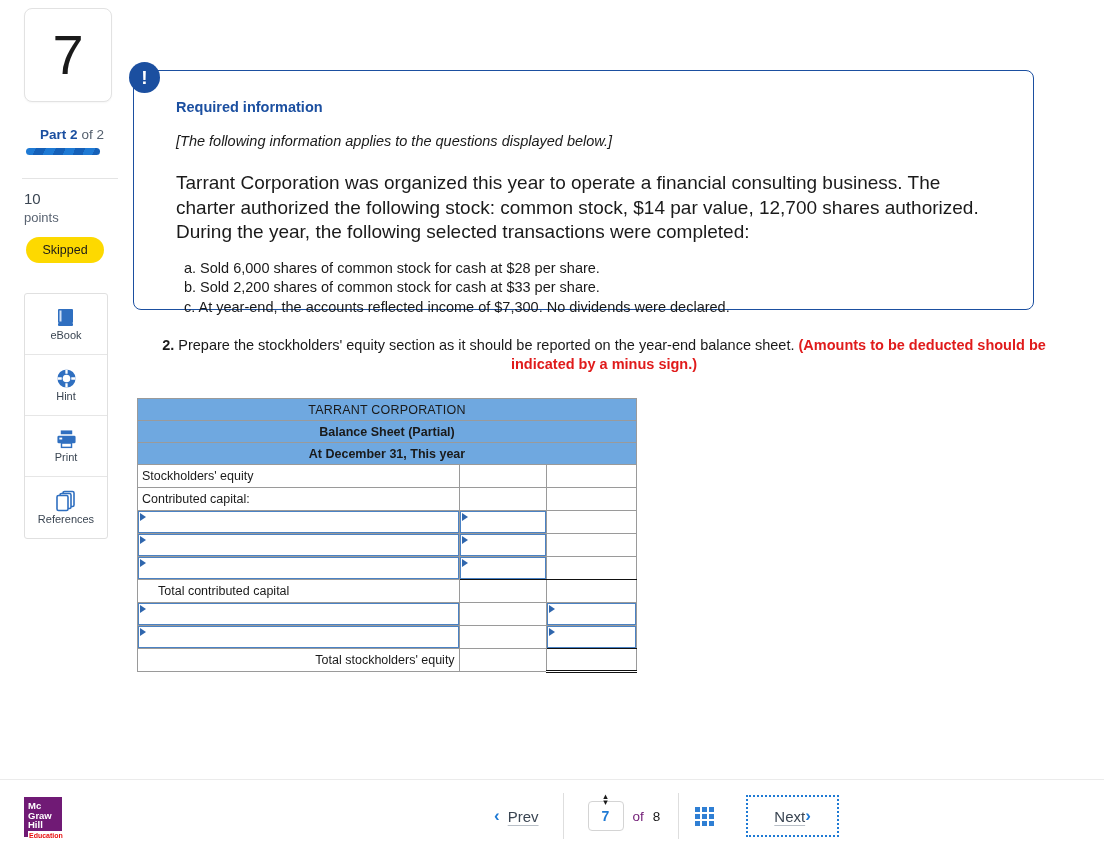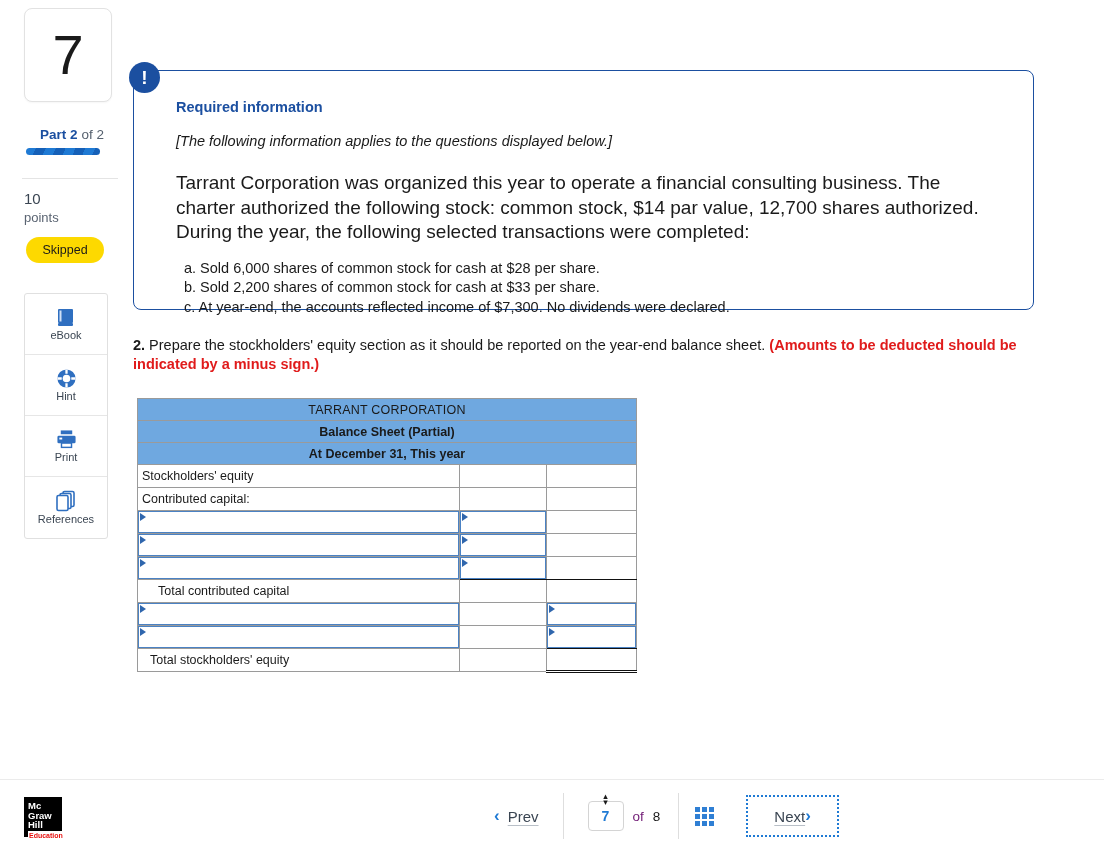--- a/index.html
+++ b/index.html
@@ -63,55 +63,55 @@
   }
   .info-inner { padding: 28px 32px 0 42px; }
   .req-title { font-size: 14.5px; font-weight: 700; color: #1b4fa0; margin: 0 0 18px 0; }
   .applies { font-size: 14.5px; font-style: italic; color: #1a1a1a; margin: 0 0 22px 0; }
   .para { font-size: 19px; color: #1a1a1a; line-height: 1.29; margin: 0 0 14px 0; max-width: 820px; }
   .tx-list { margin: 0; padding: 0; list-style: none; }
   .tx-list li { font-size: 14.5px; color: #1a1a1a; line-height: 1.36; padding-left: 8px; }
 
   
   .question { position: absolute; left: 133px; top: 336px; width: 942px;
-    font-size: 14.5px; line-height: 1.32; color: #1a1a1a; }
+    font-size: 14.5px; line-height: 1.32; color: #1a1a1a; text-align: center; }
   .question .qn { font-weight: 700; }
   .question .warn { color: #e01b1b; font-weight: 700; }
 
   
   .sheet { position: absolute; left: 137px; top: 398px; width: 500px;
     border-collapse: collapse; table-layout: fixed; }
   .sheet td { border: 1px solid #9a9a9a; height: 23px; padding: 0 4px;
     font-size: 12.5px; color: #1a1a1a; vertical-align: middle; }
   .c-label { width: 321px; }
   .c-mid   { width: 87px; }
   .c-right { width: 90px; }
   .hdr td { background: #6fa8e0; text-align: center; font-weight: 700;
     border-color: #9a9a9a; height: 22px; }
   .hdr-plain td { font-weight: 400; letter-spacing: .2px; }
   .indent-1 { padding-left: 20px !important; }
-  .indent-2 { padding-left: 12px !important; }
+  .indent-2 { padding-left: 12px !important; text-align: right; }
 
   
   td.inp { padding: 0; position: relative; }
   td.inp .field {
     position: absolute; left: 0; top: 0; right: 0; bottom: 0;
     border: 1.6px solid #4a82c4; background: #fff;
   }
   td.inp .field::before {
     content: ""; position: absolute; left: 1px; top: 1px;
     border-left: 6px solid #2f66ad; border-top: 4px solid transparent; border-bottom: 4px solid transparent;
   }
   td.rule-bot { border-bottom: 1.6px solid #111; }
   td.rule-dbl { border-bottom: 3px double #111; }
 
   
   .footer-rule { position: absolute; left: 0; top: 779px; width: 1104px; height: 1px; background: #ebebeb; }
   .mh-logo { position: absolute; left: 24px; top: 797px; width: 38px; height: 40px;
-    background: #000000; color: #fff; font-weight: 700; font-size: 9.5px; line-height: 9.6px;
+    background: #701a75; color: #fff; font-weight: 700; font-size: 9.5px; line-height: 9.6px;
     padding: 4px 0 0 4px; }
   .mh-logo .edu { font-size: 7px; background: #fff; color: #e8110f; display: inline-block;
     padding: 0 1px; margin-top: 1px; }
 
   .nav { position: absolute; left: 494px; top: 793px; height: 46px;
     display: flex; align-items: center; gap: 0; }
   .nav-prev { display: flex; align-items: center; gap: 8px; padding-right: 24px;
     border-right: 1px solid #dedede; height: 46px; cursor: pointer; }
   .nav-prev .txt, .nav-next .txt { font-size: 15px; color: #3a4552; text-decoration: underline;
     text-decoration-color: #b9c0c8; text-underline-offset: 3px; }

